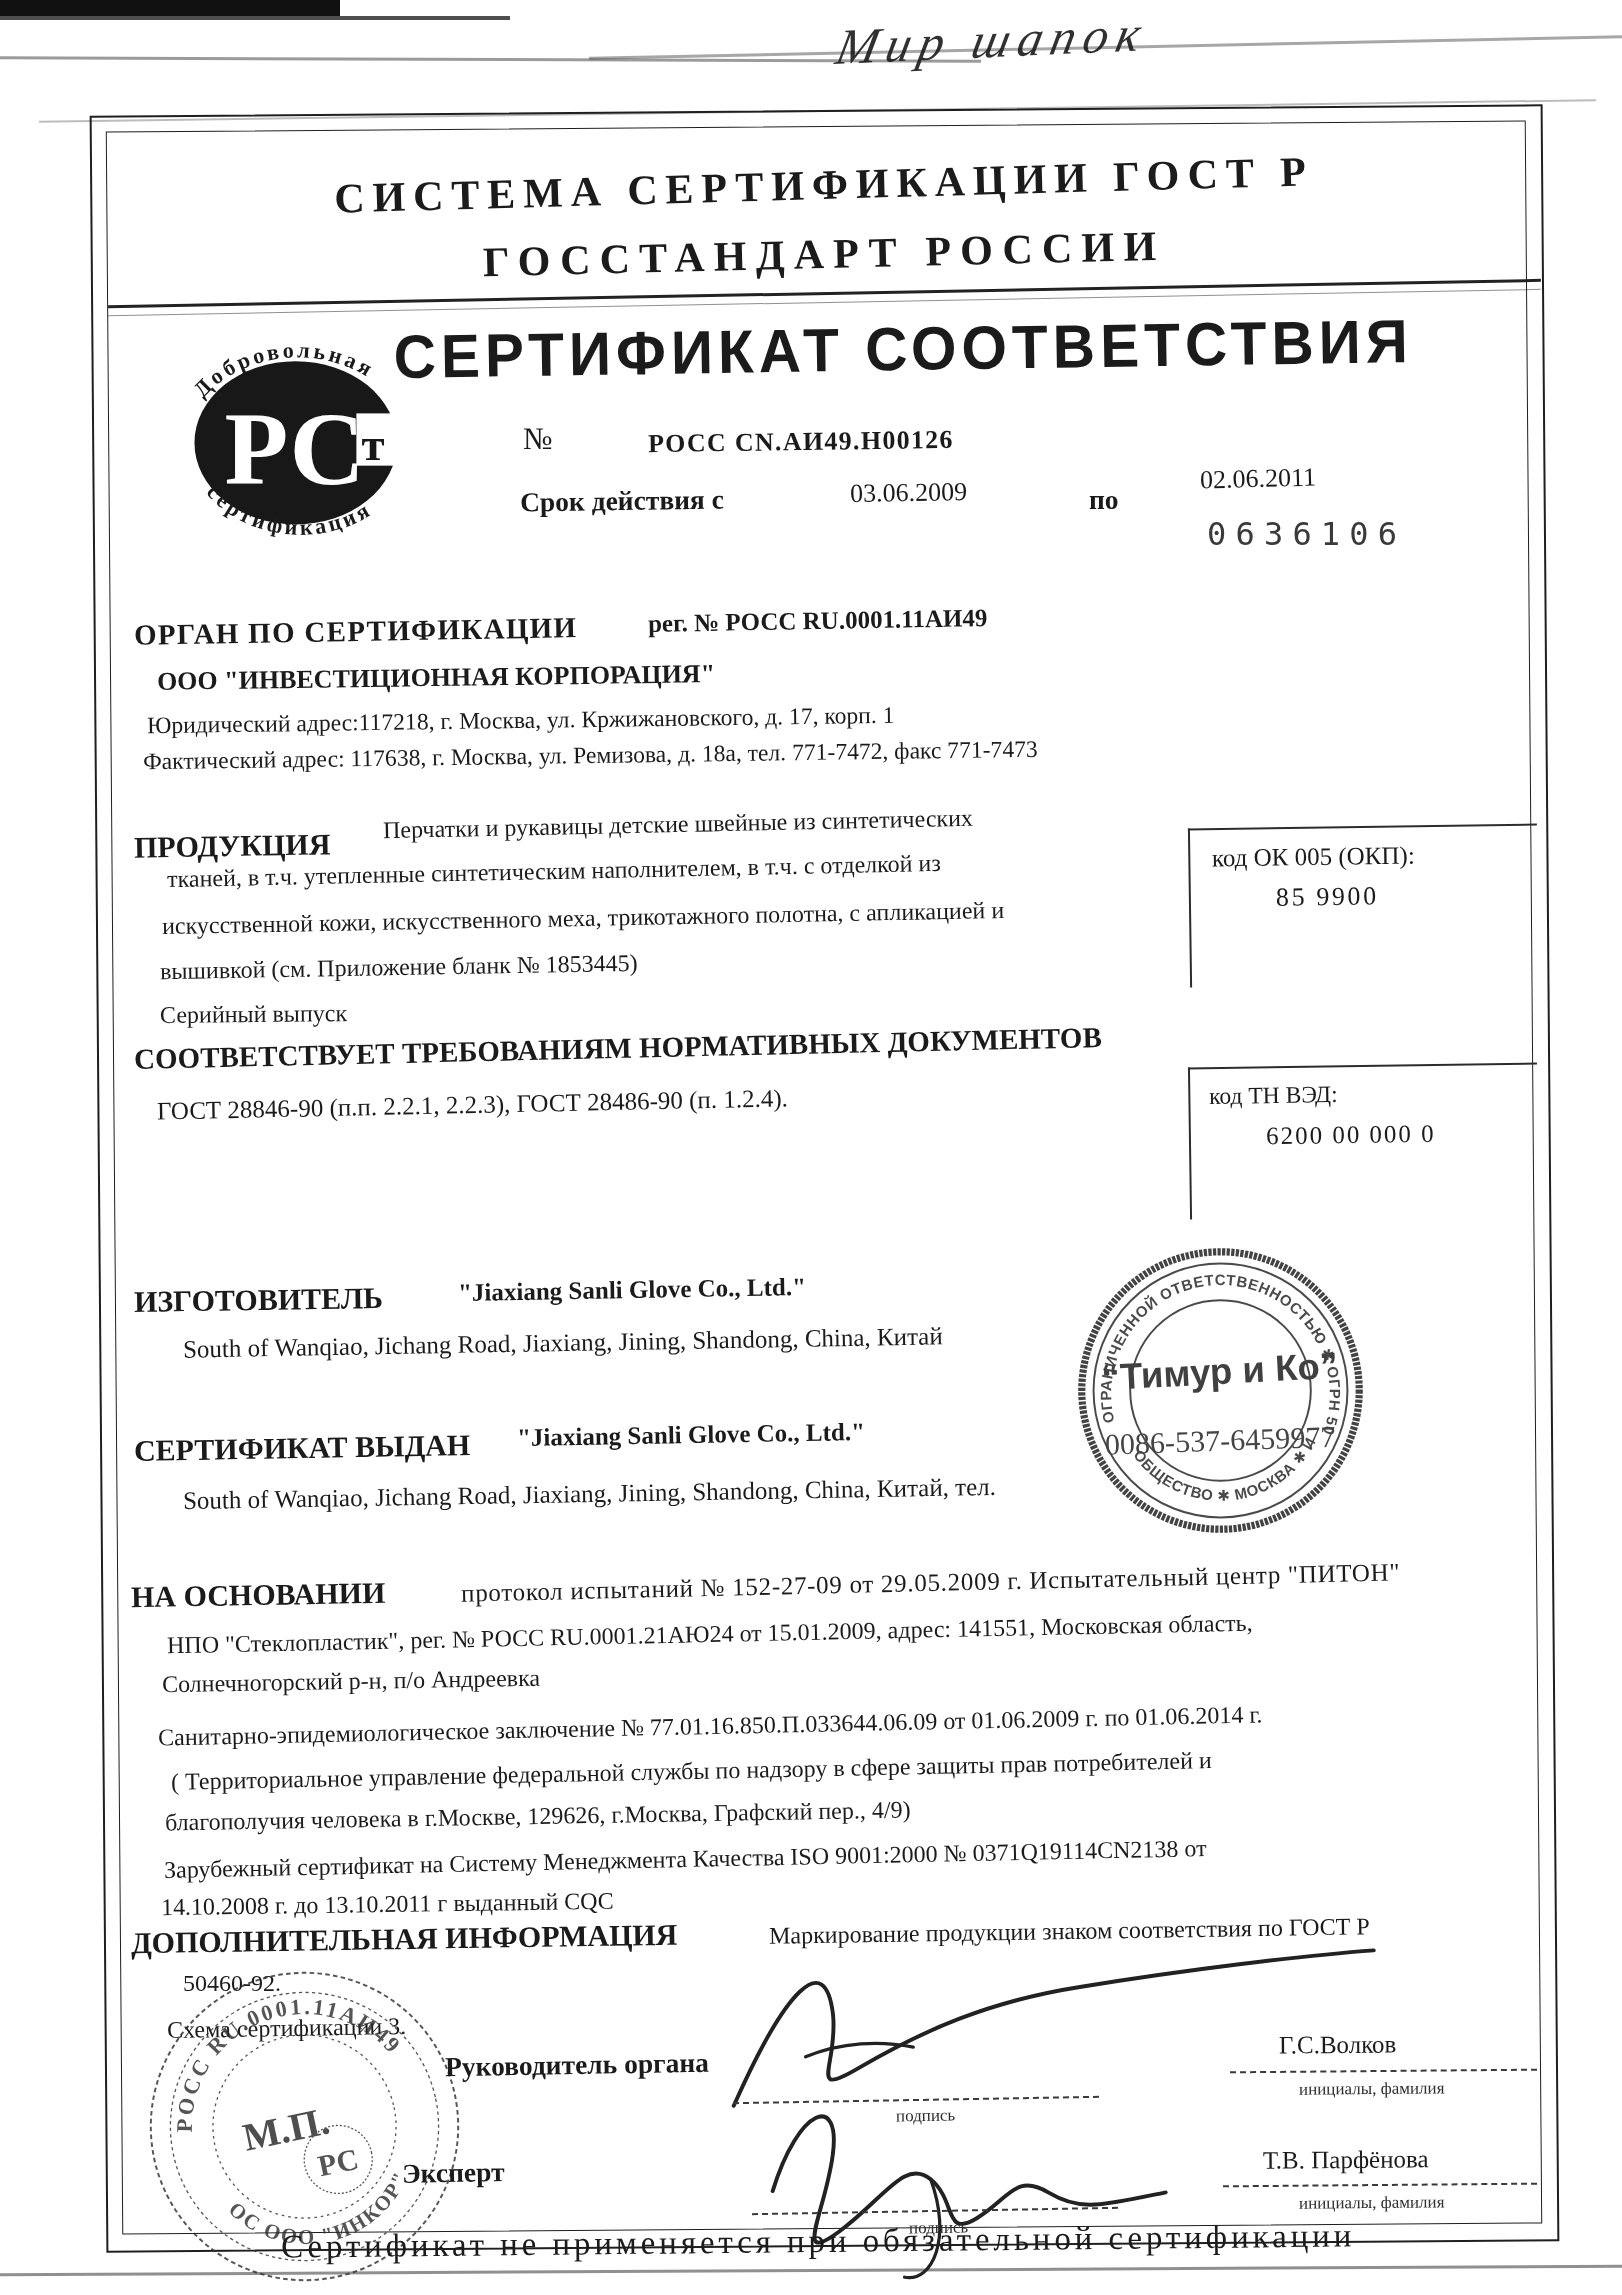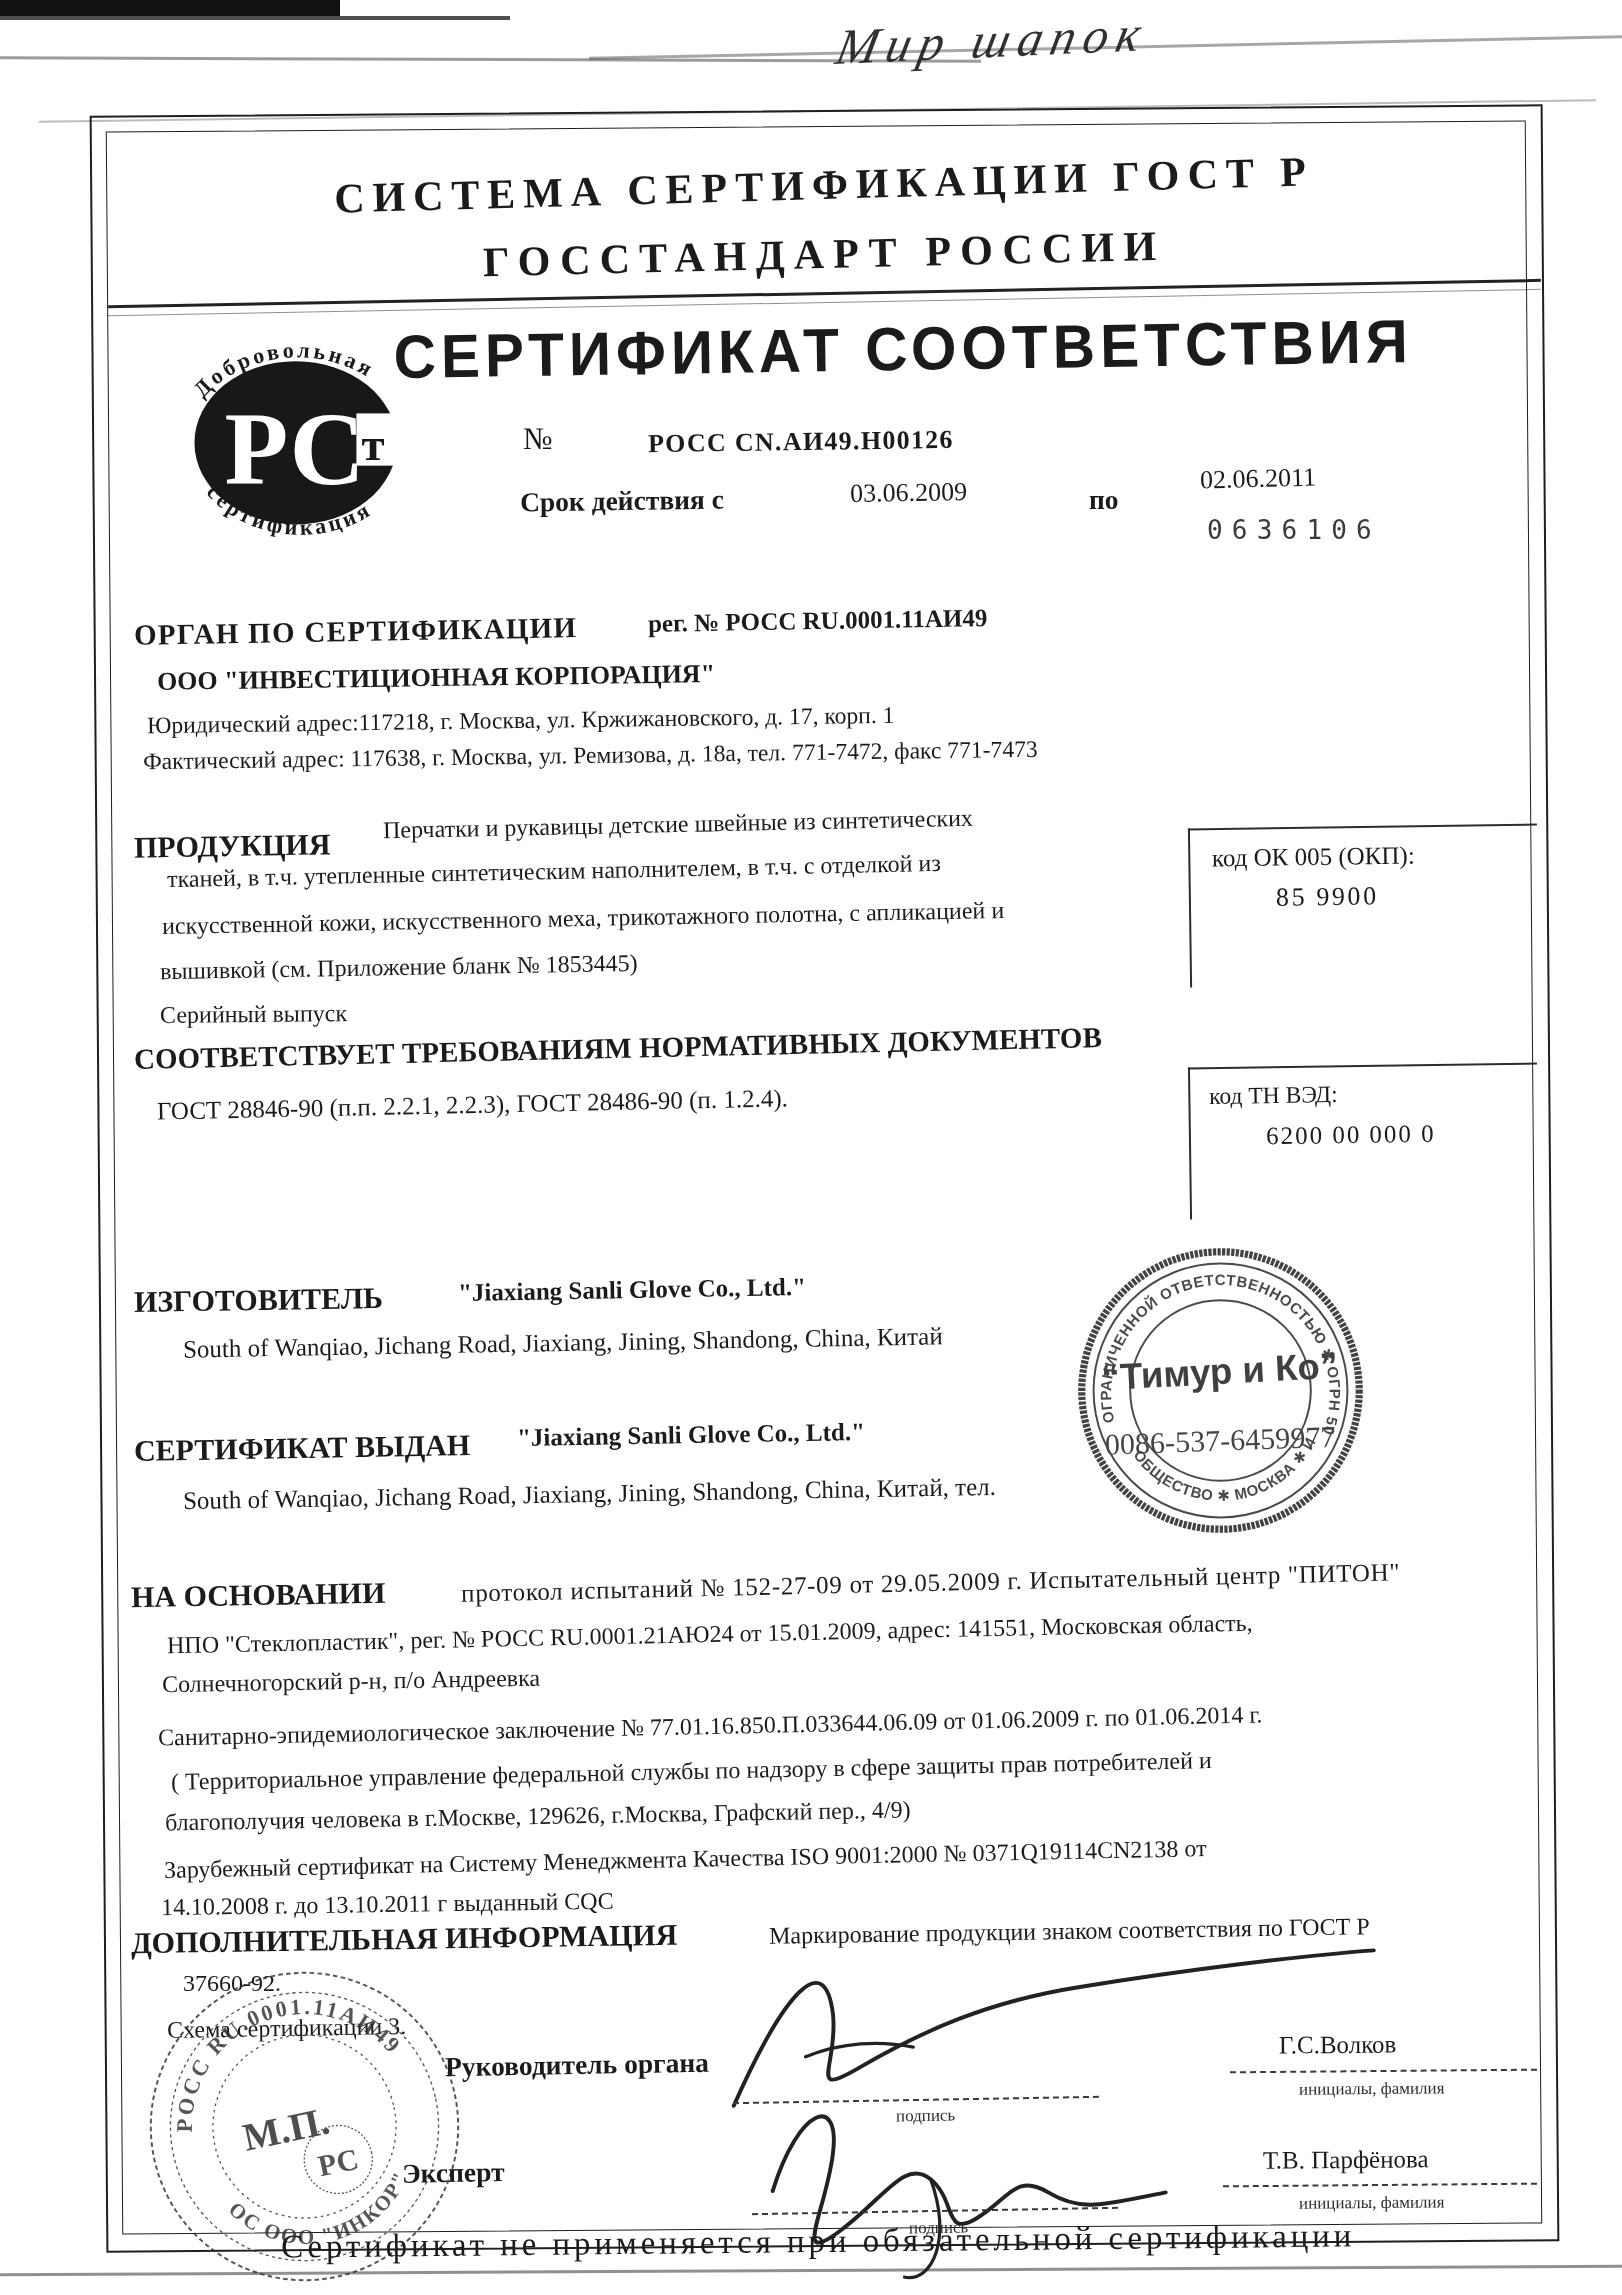--- a/index.html
+++ b/index.html
@@ -59,21 +59,21 @@
   <div class="t b sans" style="left:393px;top:322px;font-size:61px;letter-spacing:5.2px;transform:rotate(-0.9deg) scaleX(0.96);transform-origin:left top;">СЕРТИФИКАТ СООТВЕТСТВИЯ</div>
 
   <div class="t" style="left:523px;top:421px;font-size:31px;">№</div>
   <div class="t b" style="left:648px;top:427px;font-size:26px;letter-spacing:1.3px;transform:rotate(-0.8deg);">РОСС CN.АИ49.Н00126</div>
 
   <div class="t b" style="left:520px;top:485px;font-size:27.5px;transform:rotate(-0.8deg);">Срок действия с</div>
   <div class="t" style="left:850px;top:478px;font-size:26px;transform:rotate(-1deg);">03.06.2009</div>
   <div class="t b" style="left:1089px;top:484px;font-size:27.5px;">по</div>
   <div class="t" style="left:1200px;top:464px;font-size:26px;transform:rotate(-1.5deg);">02.06.2011</div>
 
-  <div class="t mono" style="left:1207px;top:515px;font-size:26px;letter-spacing:9.2px;color:#3a3a3a;">0636106</div>
+  <div class="t mono" style="left:1207px;top:515px;font-size:32px;letter-spacing:9.2px;color:#3a3a3a;">0636106</div>
 
   <div class="t b" style="left:134px;top:615px;font-size:29px;letter-spacing:1.3px;transform:rotate(-1deg);">ОРГАН ПО СЕРТИФИКАЦИИ</div>
   <div class="t b" style="left:648px;top:607px;font-size:25px;transform:rotate(-1deg);">рег. № РОСС RU.0001.11АИ49</div>
   <div class="t b" style="left:157px;top:663px;font-size:26px;transform:rotate(-0.8deg);">ООО "ИНВЕСТИЦИОННАЯ КОРПОРАЦИЯ"</div>
   <div class="t" style="left:147px;top:707px;font-size:23.6px;transform:rotate(-0.8deg);">Юридический адрес:117218, г. Москва, ул. Кржижановского, д. 17, корп. 1</div>
   <div class="t" style="left:143px;top:742px;font-size:23.6px;transform:rotate(-0.8deg);">Фактический адрес: 117638, г. Москва, ул. Ремизова, д. 18а, тел. 771-7472, факс 771-7473</div>
 
   <div class="t b" style="left:134px;top:829px;font-size:30px;transform:rotate(-1deg);">ПРОДУКЦИЯ</div>
   <div class="t" style="left:383px;top:811px;font-size:24px;transform:rotate(-1.2deg);">Перчатки и рукавицы детские швейные из синтетических</div>
   <div class="t" style="left:167px;top:858px;font-size:24px;transform:rotate(-1.2deg);">тканей, в т.ч. утепленные синтетическим наполнителем, в т.ч. с отделкой из</div>
@@ -121,21 +121,21 @@
   <div class="t" style="left:167px;top:1621px;font-size:24px;transform:rotate(-1.2deg);">НПО "Стеклопластик", рег. № РОСС RU.0001.21АЮ24 от 15.01.2009, адрес: 141551, Московская область,</div>
   <div class="t" style="left:162px;top:1668px;font-size:24px;transform:rotate(-1deg);">Солнечногорский р-н, п/о Андреевка</div>
   <div class="t" style="left:158px;top:1713px;font-size:24px;transform:rotate(-1.2deg);">Санитарно-эпидемиологическое заключение № 77.01.16.850.П.033644.06.09 от 01.06.2009 г. по 01.06.2014 г.</div>
   <div class="t" style="left:171px;top:1758px;font-size:24px;transform:rotate(-1.2deg);">( Территориальное управление федеральной службы по надзору в сфере защиты прав потребителей и</div>
   <div class="t" style="left:165px;top:1803px;font-size:24px;transform:rotate(-1deg);">благополучия человека в г.Москве, 129626, г.Москва, Графский пер., 4/9)</div>
   <div class="t" style="left:164px;top:1846px;font-size:24px;transform:rotate(-1.2deg);">Зарубежный сертификат на Систему Менеджмента Качества ISO 9001:2000 № 0371Q19114CN2138 от</div>
   <div class="t" style="left:161px;top:1891px;font-size:24px;transform:rotate(-0.8deg);">14.10.2008 г. до 13.10.2011 г выданный CQC</div>
 
   <div class="t b" style="left:131px;top:1922px;font-size:30px;transform:rotate(-0.9deg);">ДОПОЛНИТЕЛЬНАЯ ИНФОРМАЦИЯ</div>
   <div class="t" style="left:769px;top:1918px;font-size:24px;transform:rotate(-0.9deg);">Маркирование продукции знаком соответствия по ГОСТ Р</div>
-  <div class="t" style="left:183px;top:1970px;font-size:24px;">37660-92.</div>
+  <div class="t" style="left:183px;top:1970px;font-size:24px;">50460-92.</div>
   <div class="t" style="left:167px;top:2015px;font-size:24px;transform:rotate(-1deg);">Схема сертификации 3.</div>
 
   <svg style="position:absolute;left:141px;top:1963px;opacity:.8;" width="327" height="327" viewBox="0 0 500 500">
     <g transform="rotate(-12 250 250)">
       <circle cx="250" cy="250" r="235" fill="none" stroke="#2b2b2b" stroke-width="3" stroke-dasharray="7 5"></circle>
       <circle cx="250" cy="250" r="205" fill="none" stroke="#2b2b2b" stroke-width="2" stroke-dasharray="5 5"></circle>
       <circle cx="250" cy="250" r="140" fill="none" stroke="#2b2b2b" stroke-width="2" stroke-dasharray="4 6"></circle>
       <path id="orgArcTop" d="M 78,250 A 172,172 0 0 1 422,250" fill="none"></path>
       <path id="orgArcBottom" d="M 82,262 A 168,168 0 0 0 418,262" fill="none"></path>
       <text font-size="34" font-weight="bold" letter-spacing="4" fill="#2b2b2b">

